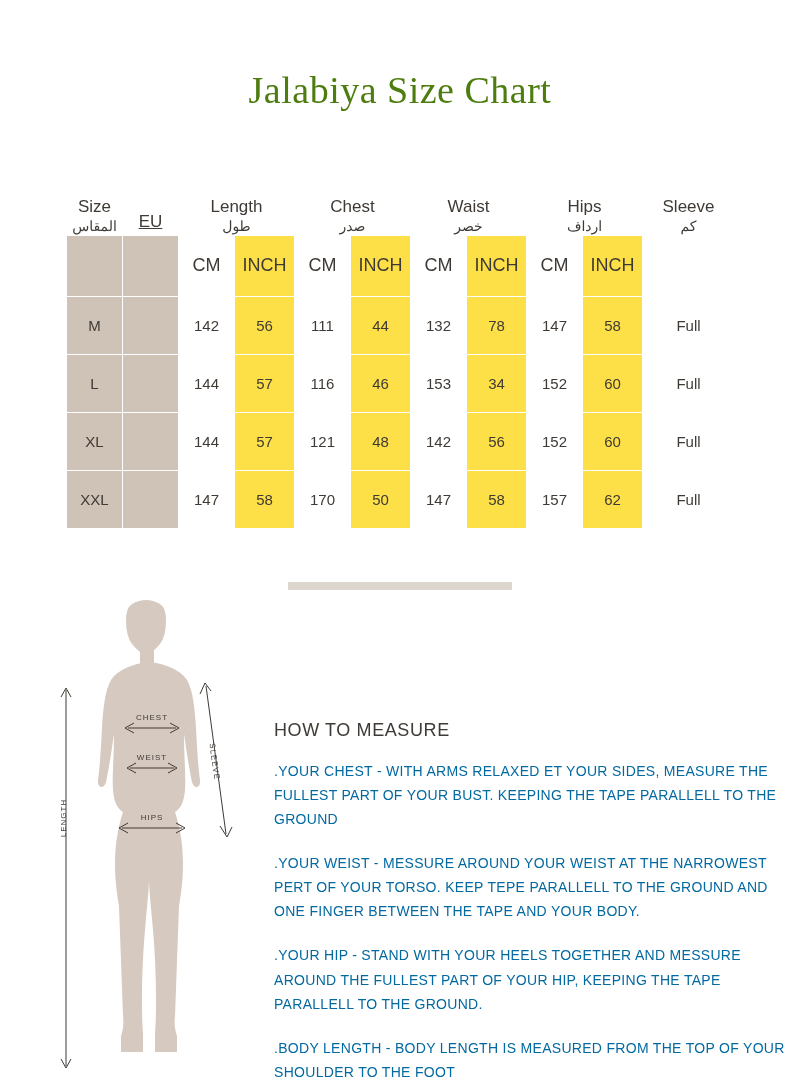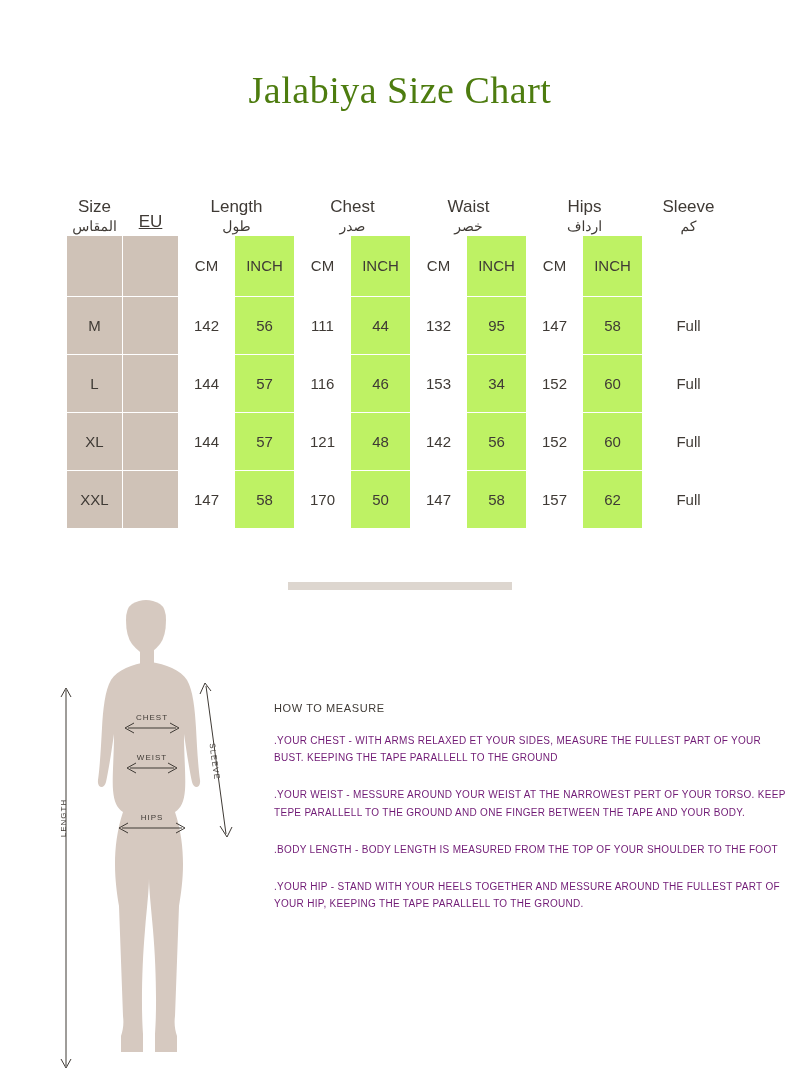--- a/index.html
+++ b/index.html
@@ -66,25 +66,25 @@
   }
   .grp-size-en { font-size: 17px; text-align: center; }
   .grp-eu {
     font-size: 17px;
     padding-top: 13px;
     text-decoration: underline;
   }
   
   .units-row td {
     height: 60px;
-    font-size: 15px;
+    font-size: 18px;
     color: #3f3a35;
   }
   .tan { background: #cfc2b7; }
-  .tan-light { background: #bef264; }
+  .tan-light { background: #fde047; }
   .plain { background: #ffffff; }
   
   .data-row td {
     height: 57px;
     font-size: 15px;
     color: #3f3a35;
   }
   .size-cell { font-size: 15px; }
   .sleeve-cell { font-size: 14px; }
   
@@ -110,31 +110,31 @@
     color: #4a423c;
   }
   
   .howto {
     position: absolute;
     left: 274px;
     top: 634px;
     width: 514px;
   }
   .howto h3 {
-    font-size: 11px;
+    font-size: 18px;
     font-weight: 400;
     letter-spacing: 0.6px;
     color: #3f3a35;
-    margin: 0 0 18px 0;
+    margin: 18px 0 18px 0;
   }
   .howto p {
-    font-size: 10px;
+    font-size: 14px;
     line-height: 1.72;
     letter-spacing: 0.3px;
-    color: #701a75;
+    color: #0369a1;
     margin: 0 0 20px 0;
   }
 </style>
 </head>
 <body>
 
 <div class="page">
 
   <div class="title">Jalabiya Size Chart</div>
 
@@ -214,21 +214,21 @@
       </tr>
 
       <tr class="data-row">
         <td class="tan size-cell">M</td>
         <td class="tan"></td>
         <td class="plain">142</td>
         <td class="tan-light">56</td>
         <td class="plain">111</td>
         <td class="tan-light">44</td>
         <td class="plain">132</td>
-        <td class="tan-light">95</td>
+        <td class="tan-light">78</td>
         <td class="plain">147</td>
         <td class="tan-light">58</td>
         <td class="plain sleeve-cell">Full</td>
       </tr>
 
       <tr class="data-row">
         <td class="tan size-cell">L</td>
         <td class="tan"></td>
         <td class="plain">144</td>
         <td class="tan-light">57</td>
@@ -344,17 +344,17 @@
         <polyline points="176,230 183,241 188,231"></polyline>
       </g>
       <text x="168" y="166" font-size="8" fill="#3f3a35" text-anchor="middle" letter-spacing="1" transform="rotate(82 168 166)" font-family="Liberation Sans, sans-serif">SLEEVE</text>
     </svg>
   </div>
 
   <div class="howto">
     <h3>HOW TO MEASURE</h3>
     <p>.YOUR CHEST - WITH ARMS RELAXED ET YOUR SIDES, MEASURE THE FULLEST PART OF YOUR BUST. KEEPING THE TAPE PARALLELL TO THE GROUND</p>
     <p>.YOUR WEIST - MESSURE AROUND YOUR WEIST AT THE NARROWEST PERT OF YOUR TORSO. KEEP TEPE PARALLELL TO THE GROUND AND ONE FINGER BETWEEN THE TAPE AND YOUR BODY.</p>
+    <p>.YOUR HIP - STAND WITH YOUR HEELS TOGETHER AND MESSURE AROUND THE FULLEST PART OF YOUR HIP, KEEPING THE TAPE PARALLELL TO THE GROUND.</p>
     <p>.BODY LENGTH - BODY LENGTH IS MEASURED FROM THE TOP OF YOUR SHOULDER TO THE FOOT</p>
-    <p>.YOUR HIP - STAND WITH YOUR HEELS TOGETHER AND MESSURE AROUND THE FULLEST PART OF YOUR HIP, KEEPING THE TAPE PARALLELL TO THE GROUND.</p>
   </div>
 
 </div>
 
 </body></html>

